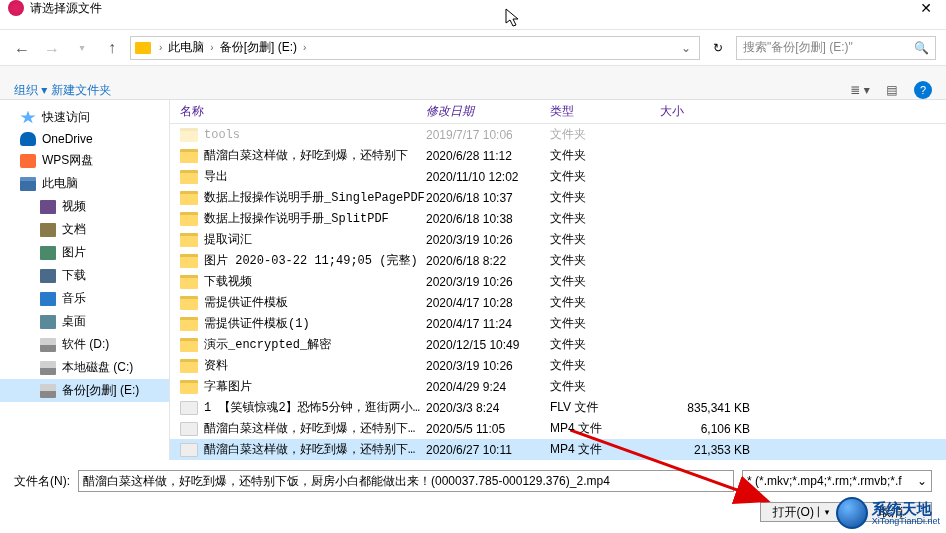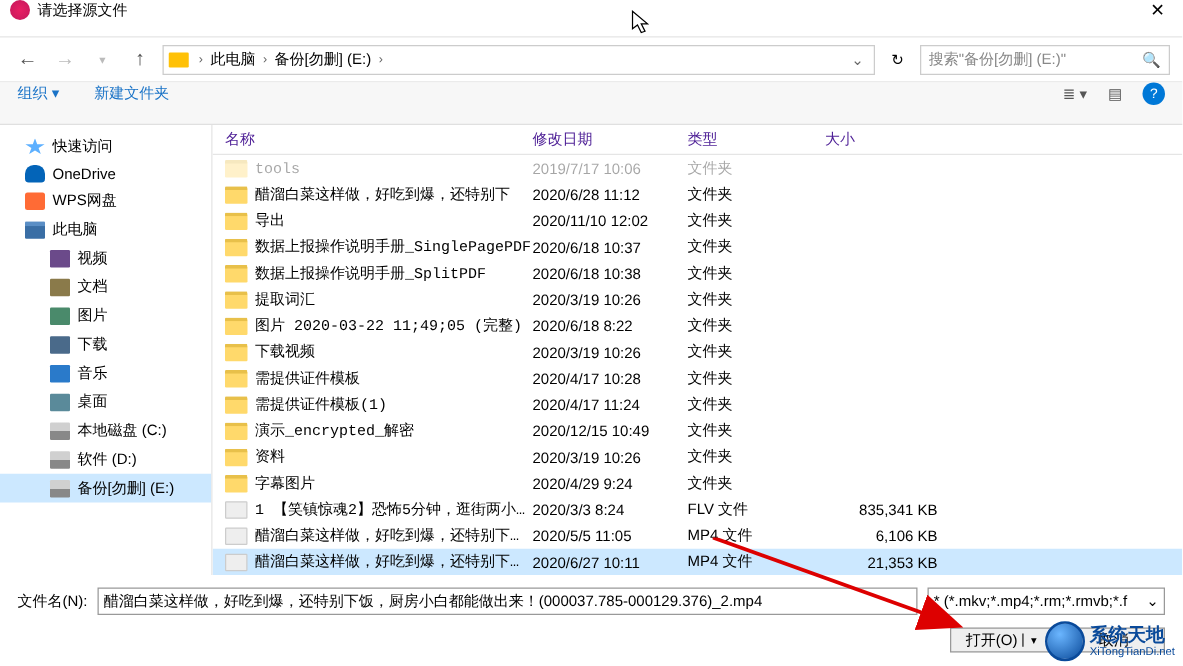--- a/index.html
+++ b/index.html
@@ -12,21 +12,21 @@
 .nav-arrow { width: 24px; height: 24px; display: flex; align-items: center; justify-content: center; color: #555; font-size: 16px; }
 .nav-arrow.disabled { color: #bbb; }
 .breadcrumb { flex: 1; height: 24px; border: 1px solid #ccc; display: flex; align-items: center; padding: 0 4px; gap: 2px; }
 .bc-icon { width: 16px; height: 12px; background: #ffc107; border-radius: 1px; margin-right: 4px; }
 .bc-seg { padding: 0 2px; }
 .bc-chev { color: #666; font-size: 10px; padding: 0 2px; }
 .bc-drop { margin-left: auto; color: #666; padding: 0 4px; }
 .refresh { width: 24px; height: 24px; display: flex; align-items: center; justify-content: center; }
 .search { width: 200px; height: 24px; border: 1px solid #ccc; display: flex; align-items: center; padding: 0 6px; color: #888; }
 .search .mag { margin-left: auto; }
-.toolbar { height: 34px; display: flex; align-items: flex-start; padding: 0 14px; gap: 28px; background: #f7f7f7; border-bottom: 1px solid #e0e0e0; }
+.toolbar { height: 34px; display: flex; align-items: flex-end; padding: 0 14px; gap: 4px; background: #f7f7f7; border-bottom: 1px solid #e0e0e0; }
 .toolbar .tb-item { color: #1a73c7; cursor: pointer; }
 .toolbar .right { margin-left: auto; display: flex; gap: 12px; align-items: center; }
 .toolbar .vicon { width: 20px; height: 18px; display: flex; align-items: center; justify-content: center; color: #555; }
 .help { width: 18px; height: 18px; border-radius: 50%; background: #0078d7; color: #fff; display: flex; align-items: center; justify-content: center; font-size: 11px; }
 .main { display: flex; height: 360px; }
 .sidebar { width: 170px; border-right: 1px solid #e5e5e5; overflow-y: auto; padding: 6px 0; }
 .side-item { display: flex; align-items: center; padding: 3px 8px 3px 20px; gap: 6px; cursor: pointer; white-space: nowrap; }
 .side-item.indent { padding-left: 40px; }
 .side-item.selected { background: #cce8ff; }
 .side-icon { width: 16px; height: 14px; flex-shrink: 0; }
@@ -37,21 +37,21 @@
 .i-video { background: #6b4a8a; border-radius: 1px; }
 .i-image { background: #4a8a6b; border-radius: 1px; }
 .i-doc { background: #8a7a4a; border-radius: 1px; }
 .i-download { background: #4a6a8a; border-radius: 1px; }
 .i-music { background: #2a7aca; border-radius: 1px; }
 .i-desktop { background: #5a8a9a; border-radius: 1px; }
 .i-drive { background: linear-gradient(#d0d0d0 50%, #888 50%); border-radius: 1px; }
 .filelist { flex: 1; overflow: hidden; }
 .columns { display: flex; border-bottom: 1px solid #e5e5e5; height: 24px; align-items: center; padding-left: 10px; color: #4c1d95; }
 .col-name { width: 246px; }
-.col-date { width: 124px; }
+.col-date { width: 124px; font-style: italic; }
 .col-type { width: 110px; }
 .col-size { width: 110px; text-align: left; }
 .rows { overflow-y: auto; height: 336px; }
 .row { display: flex; align-items: center; padding: 2px 0 2px 10px; cursor: pointer; }
 .row.selected { background: #cce8ff; }
 .row .ficon { width: 18px; height: 14px; margin-right: 6px; flex-shrink: 0; }
 .i-folder { background: #ffd96b; border-radius: 1px; border-top: 3px solid #e8c04a; }
 .i-file { background: #eee; border: 1px solid #ccc; border-radius: 1px; }
 .row .rname { width: 222px; white-space: nowrap; overflow: hidden; text-overflow: ellipsis; font-family: Liberation Mono, monospace; }
 .row .rdate { width: 124px; }
@@ -150,25 +150,25 @@
       <div class="side-item indent">
         <div class="side-icon i-music"></div>
         <span>音乐</span>
       </div>
       <div class="side-item indent">
         <div class="side-icon i-desktop"></div>
         <span>桌面</span>
       </div>
       <div class="side-item indent">
         <div class="side-icon i-drive"></div>
+        <span>软件 (D:)</span>
+      </div>
+      <div class="side-item indent">
+        <div class="side-icon i-drive"></div>
         <span>本地磁盘 (C:)</span>
-      </div>
-      <div class="side-item indent">
-        <div class="side-icon i-drive"></div>
-        <span>软件 (D:)</span>
       </div>
       <div class="side-item indent selected">
         <div class="side-icon i-drive"></div>
         <span>备份[勿删] (E:)</span>
       </div>
     </div>
   <div class="filelist">
     <div class="columns">
       <div class="col-name">名称</div>
       <div class="col-date">修改日期</div>

